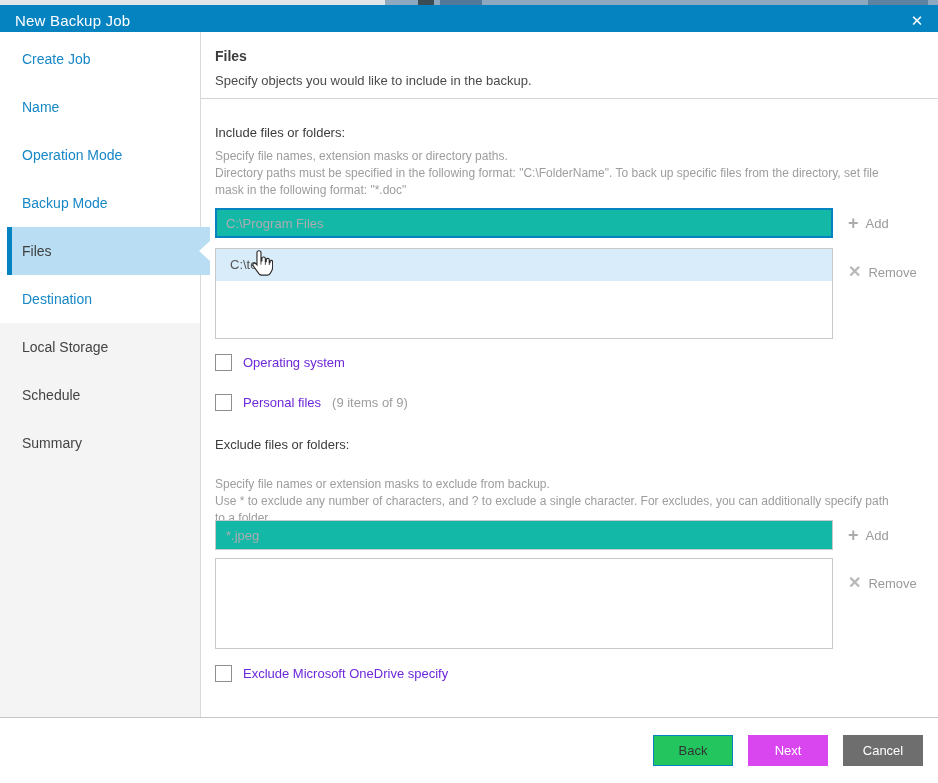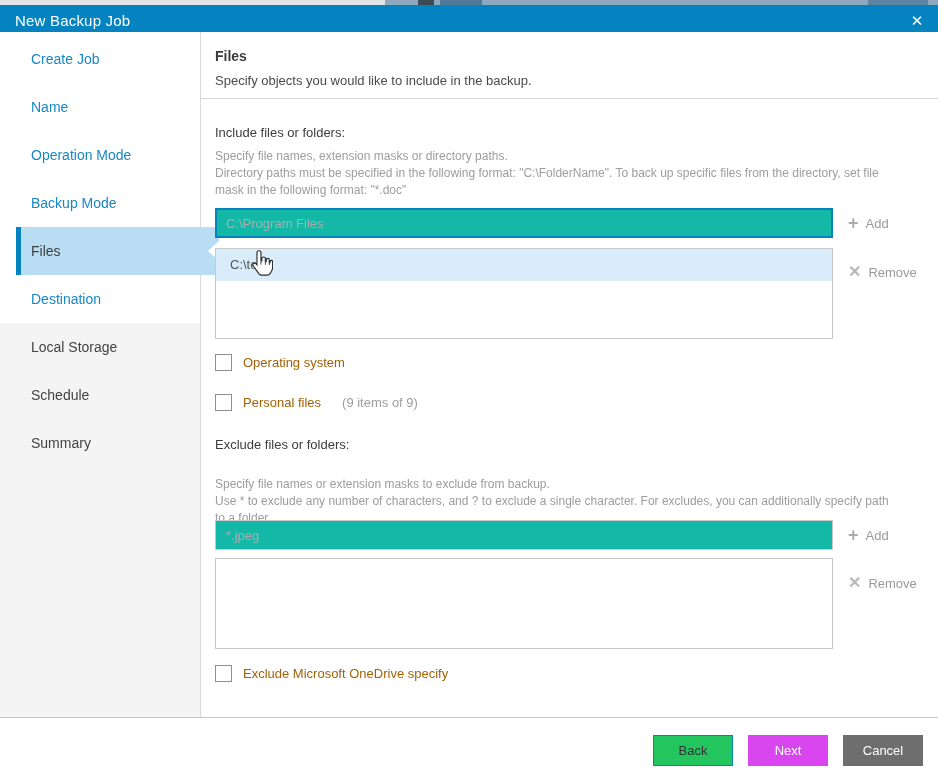--- a/index.html
+++ b/index.html
@@ -32,21 +32,21 @@
     margin-left:auto; font-size:15px; line-height:1; cursor:pointer;
     width:18px; text-align:center;
   }
 
   .body { position:absolute; top:27px; left:0; right:0; height:686px; background:#fff; border-bottom:1px solid #c6c6c6; }
 
   
   .sidebar { position:absolute; top:0; left:0; width:201px; height:100%; border-right:1px solid #d9d9d9; background:#fff; }
   .sidebar .gray-zone { position:absolute; top:291px; left:0; right:0; bottom:0; background:#f4f4f4; }
   .step {
-    position:absolute; left:16px; width:203px; height:48px;
+    position:absolute; left:7px; width:203px; height:48px;
     line-height:48px; padding-left:15px; font-size:14px;
   }
   .step.link { color:#1787c5; cursor:pointer; }
   .step.disabled { color:#434343; }
   .step.current {
     background:#b9ddf3; color:#3f3f3f;
     border-left:5px solid #0583c1; padding-left:10px;
   }
   .step.current::after {
     content:""; position:absolute; right:0; top:50%; margin-top:-10px;
@@ -86,22 +86,22 @@
     border:1px solid #c9c9c9; background:#fff; overflow:hidden;
   }
   .list-row {
     height:32px; line-height:32px; padding-left:14px;
     font-size:13px; color:#555; cursor:pointer;
   }
   .list-row.selected { background:#d9ecfa; }
 
   .cb-row { position:absolute; left:14px; display:flex; align-items:center; gap:11px; cursor:pointer; }
   .checkbox { width:17px; height:17px; border:1px solid #8f8f8f; background:#fff; flex:0 0 auto; }
-  .cb-label  { font-size:13px; color:#a16207; }
-  .cb-suffix { font-size:13px; color:#9d9d9d; margin-left:10px; }
+  .cb-label  { font-size:13px; color:#6d28d9; }
+  .cb-suffix { font-size:13px; color:#9d9d9d; margin-left:0; }
 
   .hand-cursor { position:absolute; left:51px; top:217px; z-index:5; pointer-events:none; }
 
   
   .footer { position:absolute; left:0; right:0; bottom:0; height:64px; background:#fff; }
   .btn {
     position:absolute; top:16px; width:80px; height:31px;
     font-family:"Liberation Sans", sans-serif;
     font-size:13px; text-align:center; line-height:29px; cursor:pointer;
     border:none;

